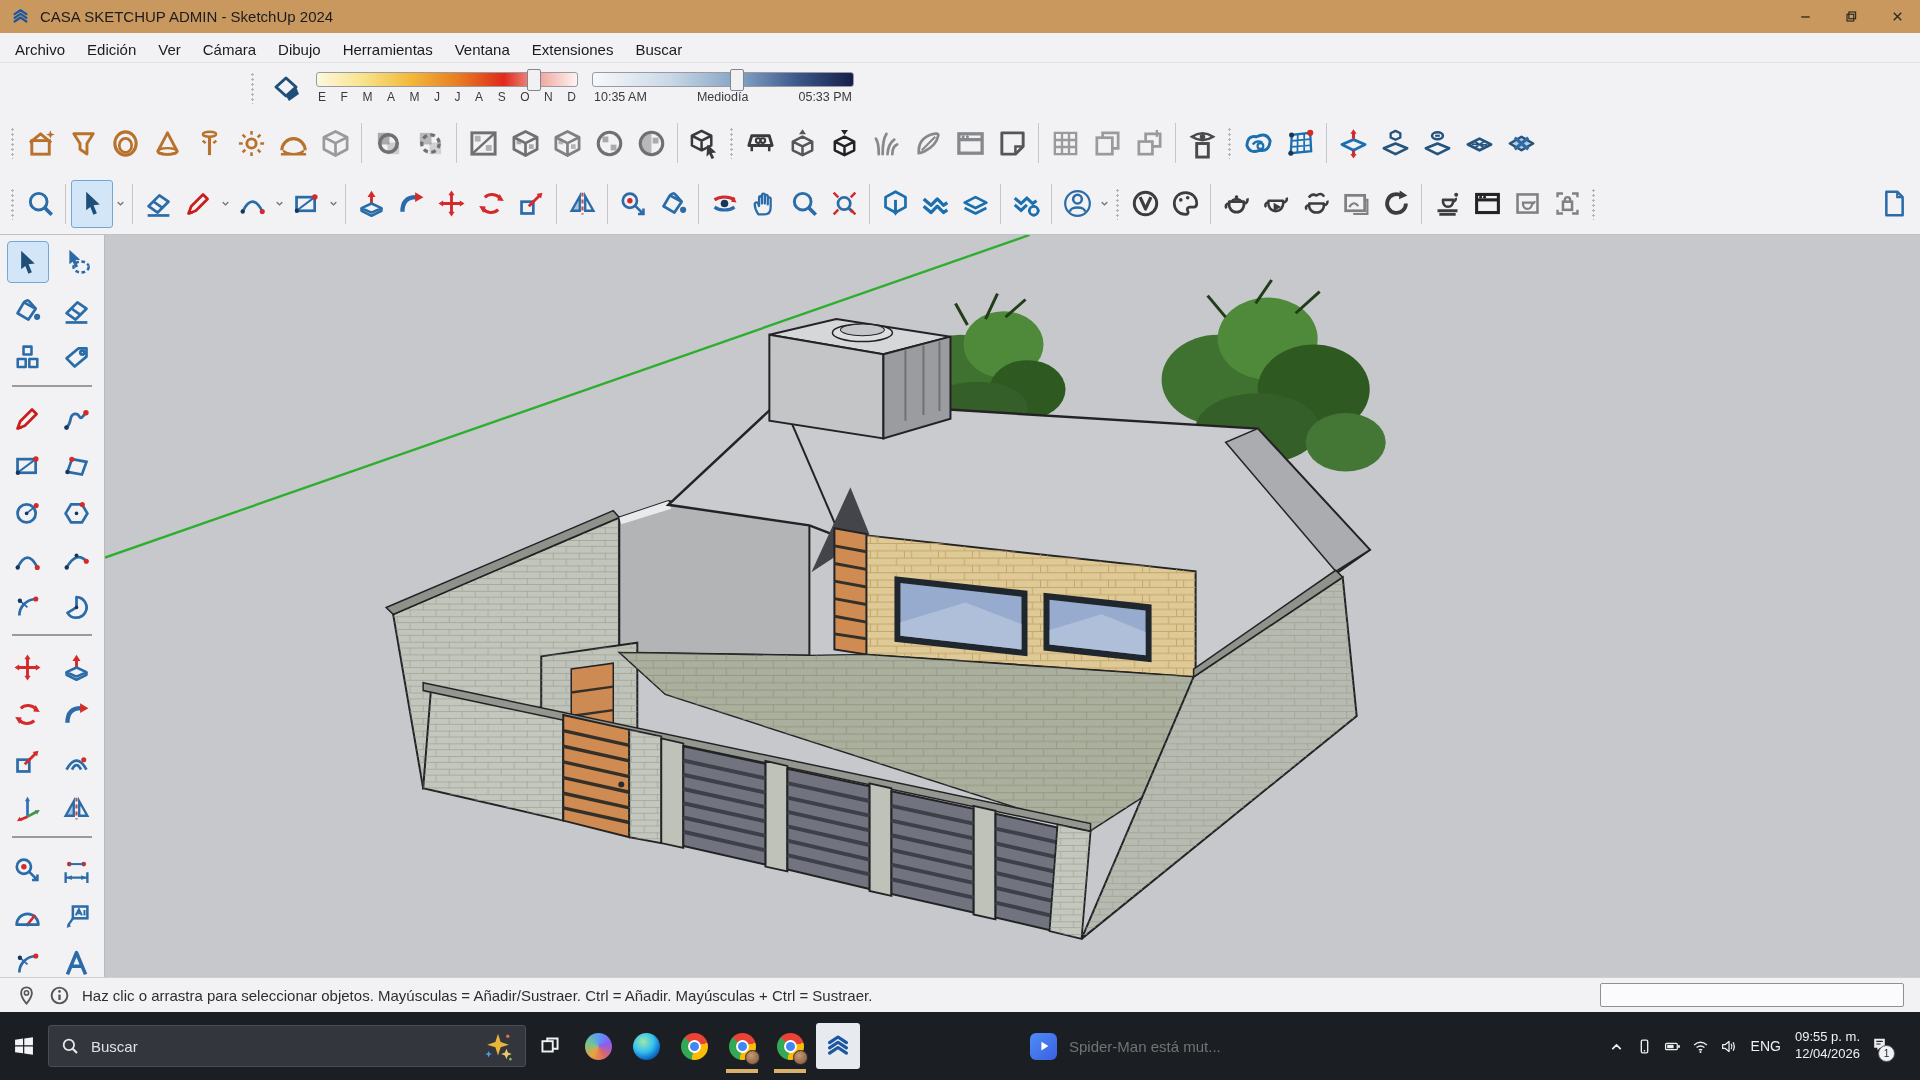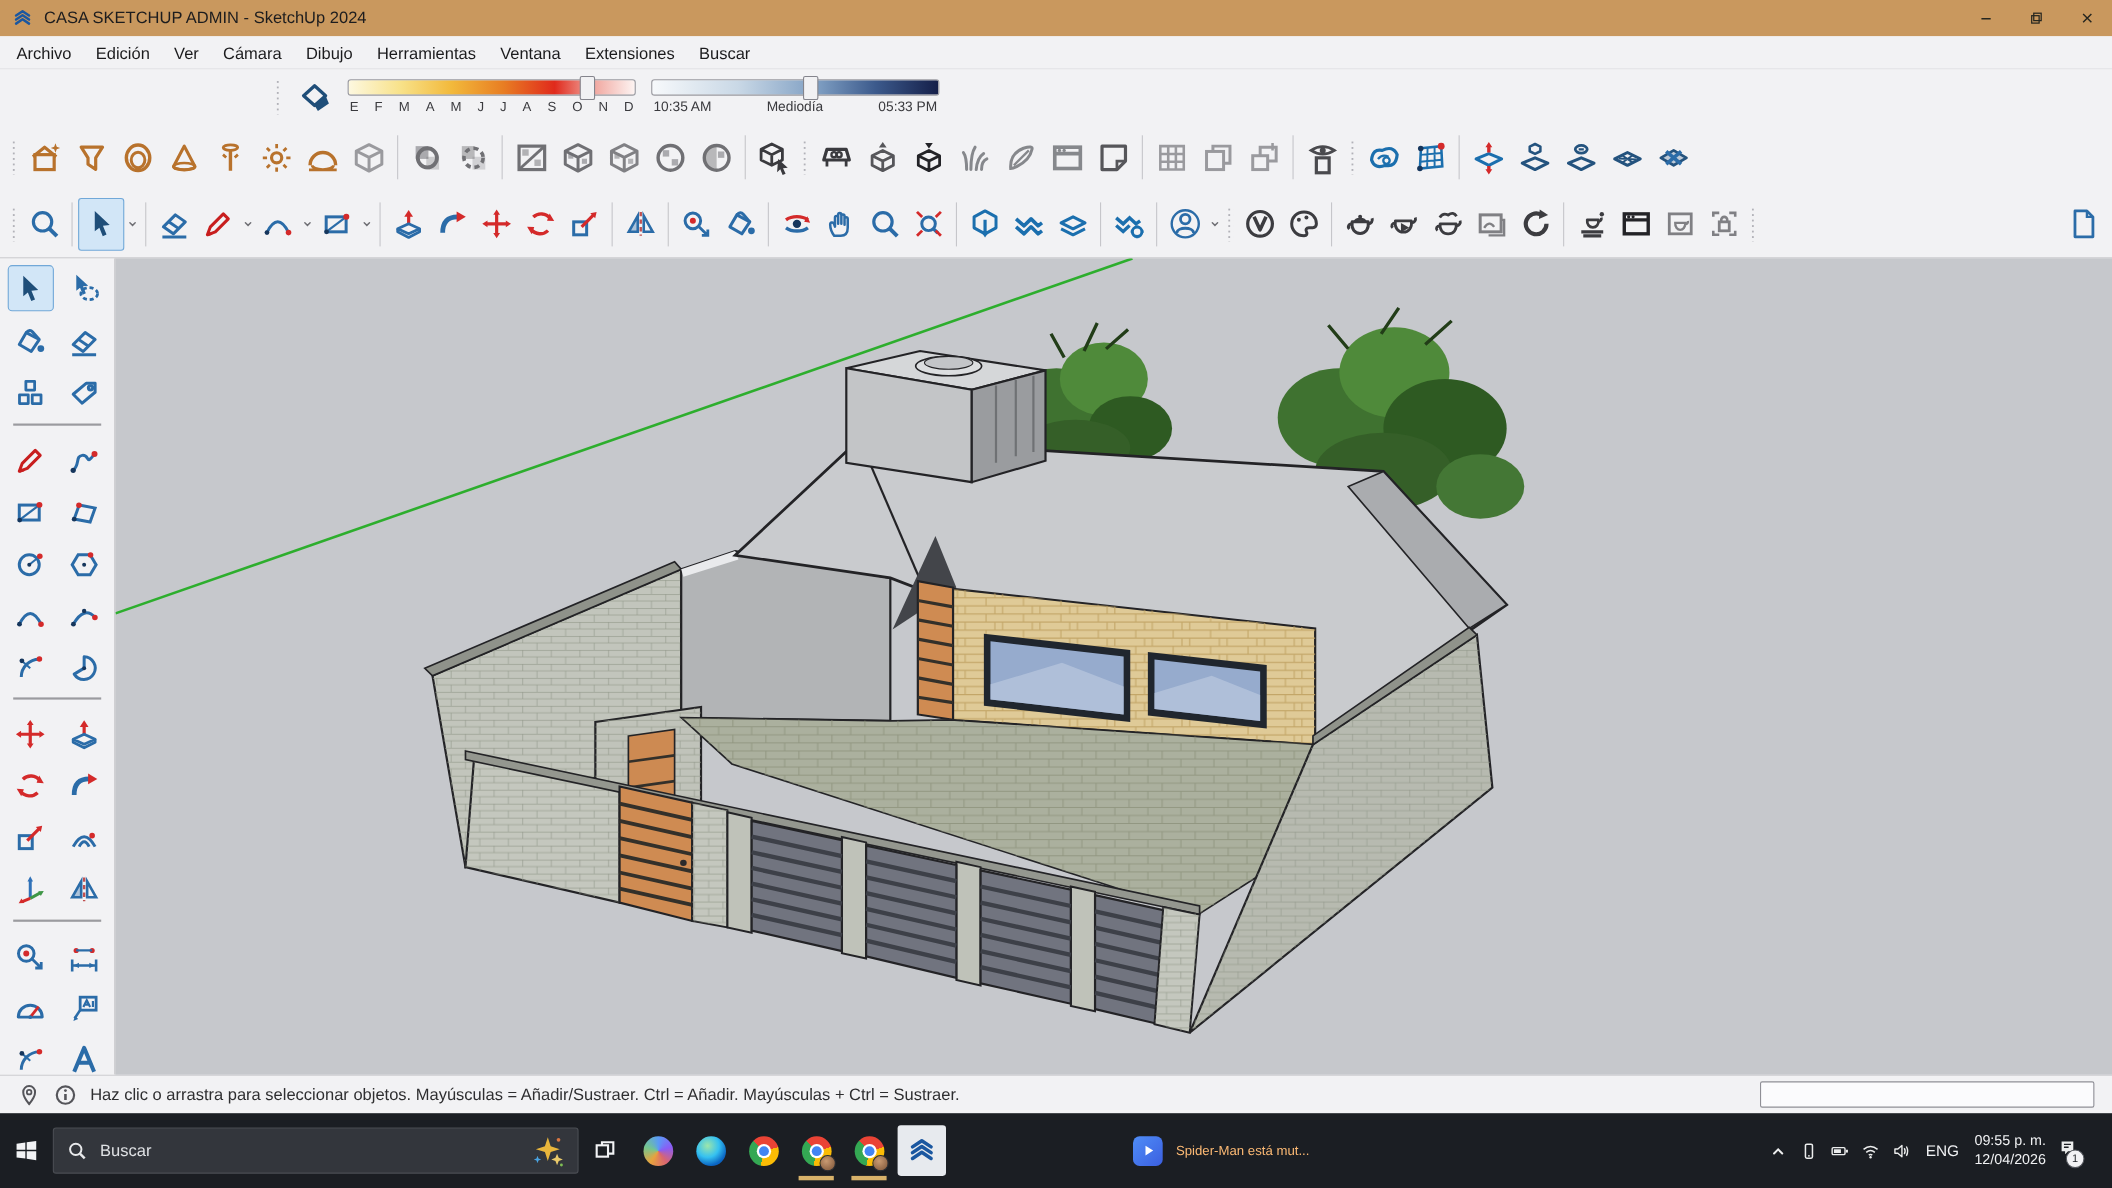--- a/index.html
+++ b/index.html
@@ -77,21 +77,21 @@
   .ic-chrome::after{content:"";position:absolute;inset:7px;background:#fff;border-radius:50%;}
   .ic-chrome::before{content:"";position:absolute;inset:9px;background:#4285f4;border-radius:50%;z-index:1;}
   .profbadge{position:absolute;right:6px;bottom:8px;width:13px;height:13px;border-radius:50%;
     background:radial-gradient(circle at 40% 35%,#c99a72,#7a5236);z-index:2;border:1px solid #2a2d33;}
   .runline{position:absolute;bottom:0;left:8px;width:32px;height:4px;background:#d8b26a;}
   .sutile{width:44px;height:46px;background:#e7eaee;border-radius:3px;display:flex;align-items:center;justify-content:center;}
   .sutile svg{width:30px;height:30px;color:#1a57a0;}
   .media{display:flex;align-items:center;gap:12px;margin-left:168px;flex:0 0 auto;}
   .mediaico{width:27px;height:27px;border-radius:6px;background:linear-gradient(135deg,#4f8df7,#3b5fe0);display:flex;align-items:center;justify-content:center;}
   .mediaico svg{width:14px;height:14px;color:#fff;}
-  .mediatext{font-size:12px;color:#fdba74;}
+  .mediatext{font-size:15px;color:#737373;}
   .tray{margin-left:auto;display:flex;align-items:center;gap:11px;padding-right:32px;}
   .tray svg{width:17px;height:17px;color:#eceded;}
   .lang{font-size:14px;color:#f0f1f3;padding:0 3px;}
   .clock{text-align:right;font-size:13px;color:#f0f1f3;line-height:1.3;}
   .notif{position:relative;}
   .notif .badge{position:absolute;right:-7px;bottom:-5px;width:15px;height:15px;border-radius:50%;background:#f2f2f4;color:#1b1e23;
     font-size:10px;display:flex;align-items:center;justify-content:center;border:1px solid #55585e;}
 </style>
 </head>
 <body>

